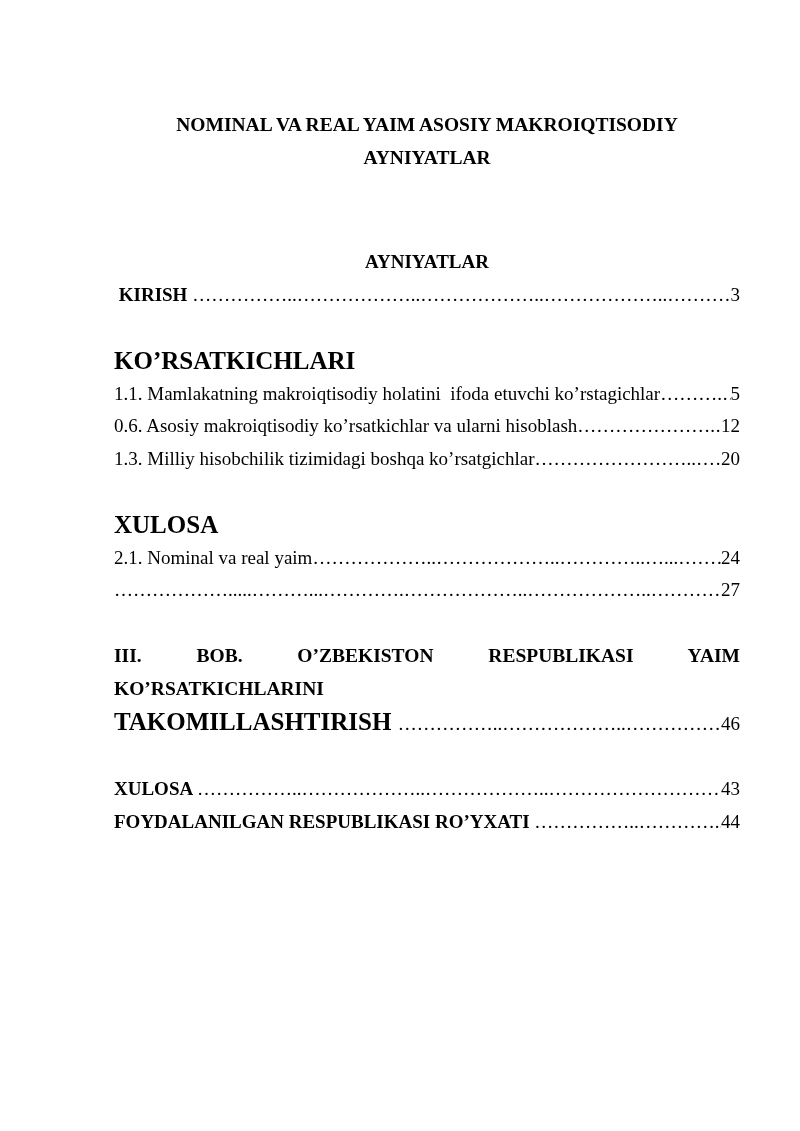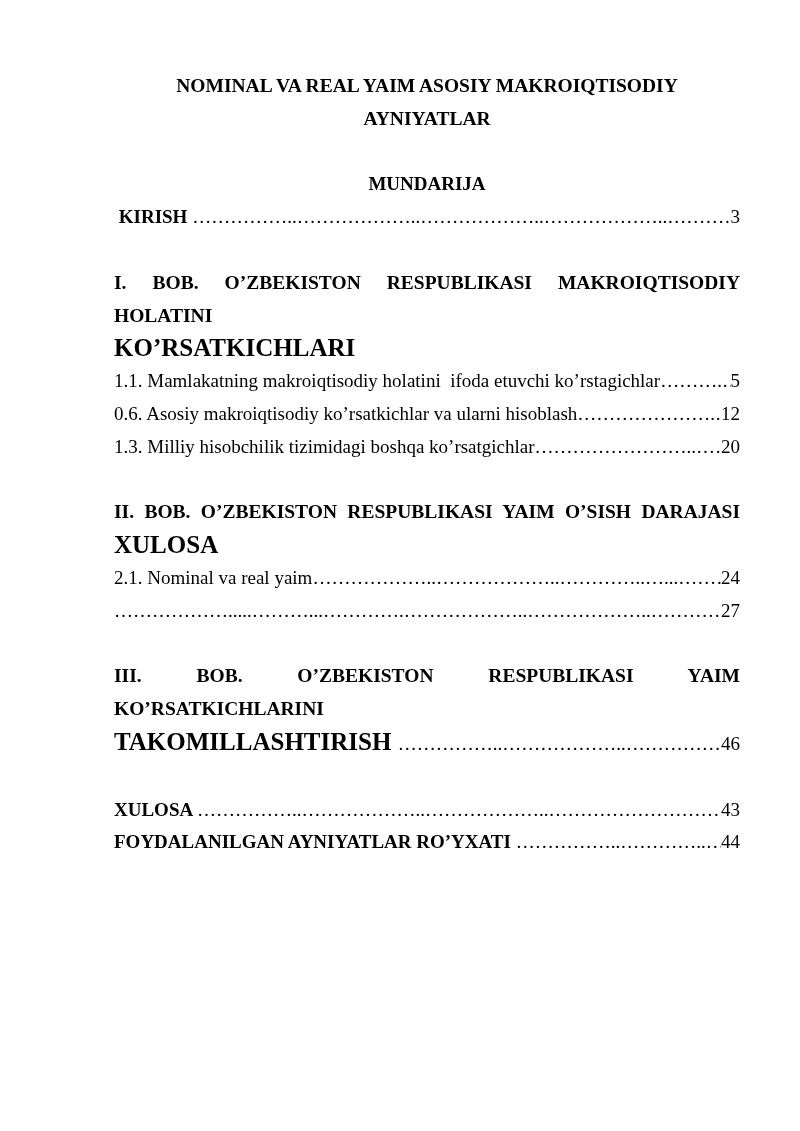--- a/index.html
+++ b/index.html
@@ -11,21 +11,21 @@
     color: #000000;
     font-family: "Liberation Serif", "DejaVu Serif", serif;
     font-size: 19px;
     line-height: 32.8px;
     overflow: hidden;
   }
   .content {
     padding: 70px 60px 0 114px; 
   }
   .bold { font-weight: bold; }
-  .center { text-align: center; }
+  .center { text-align: center; margin-top: 39px; }
   .doc-title { font-size: 19.5px; }
   .chapter-line1 {
     font-size: 19.5px;
     text-align: justify;
     text-align-last: justify;
   }
   .chapter-line2 { font-size: 25px; }
   .blank { height: 32.8px; }
   .toc-line { display: flex; align-items: baseline; }
   .toc-line .lbl { white-space: pre; flex: 0 0 auto; }
@@ -40,52 +40,50 @@
 </head>
 <body>
 
 <div class="page">
   <div class="content">
 
     <div class="doc-title bold center">NOMINAL VA REAL YAIM ASOSIY MAKROIQTISODIY AYNIYATLAR</div>
 
     <div class="blank"></div>
 
-    <div class="center bold">MUNDARIJA</div>
+    <div class="center bold">AYNIYATLAR</div>
 
     <div class="toc-line">
       <span class="lbl bold"> KIRISH </span>
       <span class="leader">……………..………………..………………..………………..………….………..………………..………………..</span>
       <span class="pg">3</span>
     </div>
 
     <div class="blank"></div>
 
-    <div class="chapter-line1 bold">I. BOB. O’ZBEKISTON RESPUBLIKASI MAKROIQTISODIY HOLATINI</div>
     <div class="chapter-line2 bold">KO’RSATKICHLARI</div>
 
     <div class="toc-line">
       <span class="lbl">1.1. Mamlakatning makroiqtisodiy holatini  ifoda etuvchi ko’rstagichlar</span>
       <span class="leader">……….…..………………..………………..………………..………………..………………..</span>
       <span class="pg">5</span>
     </div>
     <div class="toc-line">
       <span class="lbl">0.6. Asosiy makroiqtisodiy ko’rsatkichlar va ularni hisoblash</span>
       <span class="leader">………………….…....………………..………………..………………..………………..</span>
       <span class="pg">12</span>
     </div>
     <div class="toc-line">
       <span class="lbl">1.3. Milliy hisobchilik tizimidagi boshqa ko’rsatgichlar</span>
       <span class="leader">……………………..……...……………………..………………..………………..</span>
       <span class="pg">20</span>
     </div>
 
     <div class="blank"></div>
 
-    <div class="chapter-line1 bold">II. BOB. O’ZBEKISTON RESPUBLIKASI YAIM O’SISH DARAJASI</div>
     <div class="chapter-line2 bold">XULOSA</div>
 
     <div class="toc-line">
       <span class="lbl">2.1. Nominal va real yaim</span>
       <span class="leader">………………..………………..…………..…...…………..………………..………………..………………..</span>
       <span class="pg">24</span>
     </div>
     <div class="toc-line">
       <span class="leader">……………….....………...………….………………..………………..………………..</span>
       <span class="pg">27</span>
@@ -101,19 +99,19 @@
     </div>
 
     <div class="blank"></div>
 
     <div class="toc-line">
       <span class="lbl bold">XULOSA </span>
       <span class="leader">……………..………………..………………..…………………………...….………………..………………..</span>
       <span class="pg">43</span>
     </div>
     <div class="toc-line">
-      <span class="lbl bold">FOYDALANILGAN AYNIYATLAR RO’YXATI </span>
+      <span class="lbl bold">FOYDALANILGAN RESPUBLIKASI RO’YXATI </span>
       <span class="leader">……………..…………..………………..………………..………………..</span>
       <span class="pg">44</span>
     </div>
 
   </div>
 </div>
 
 </body></html>

